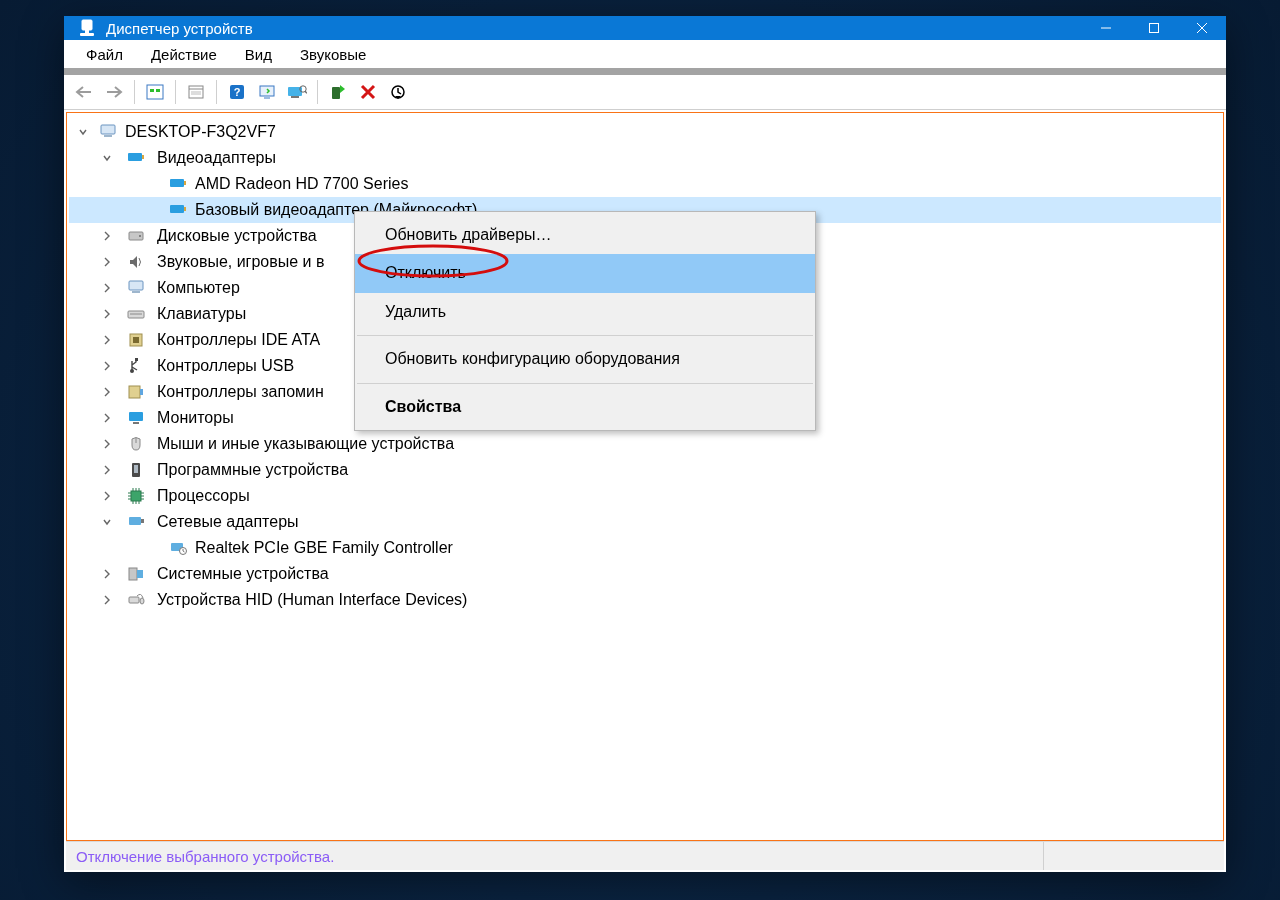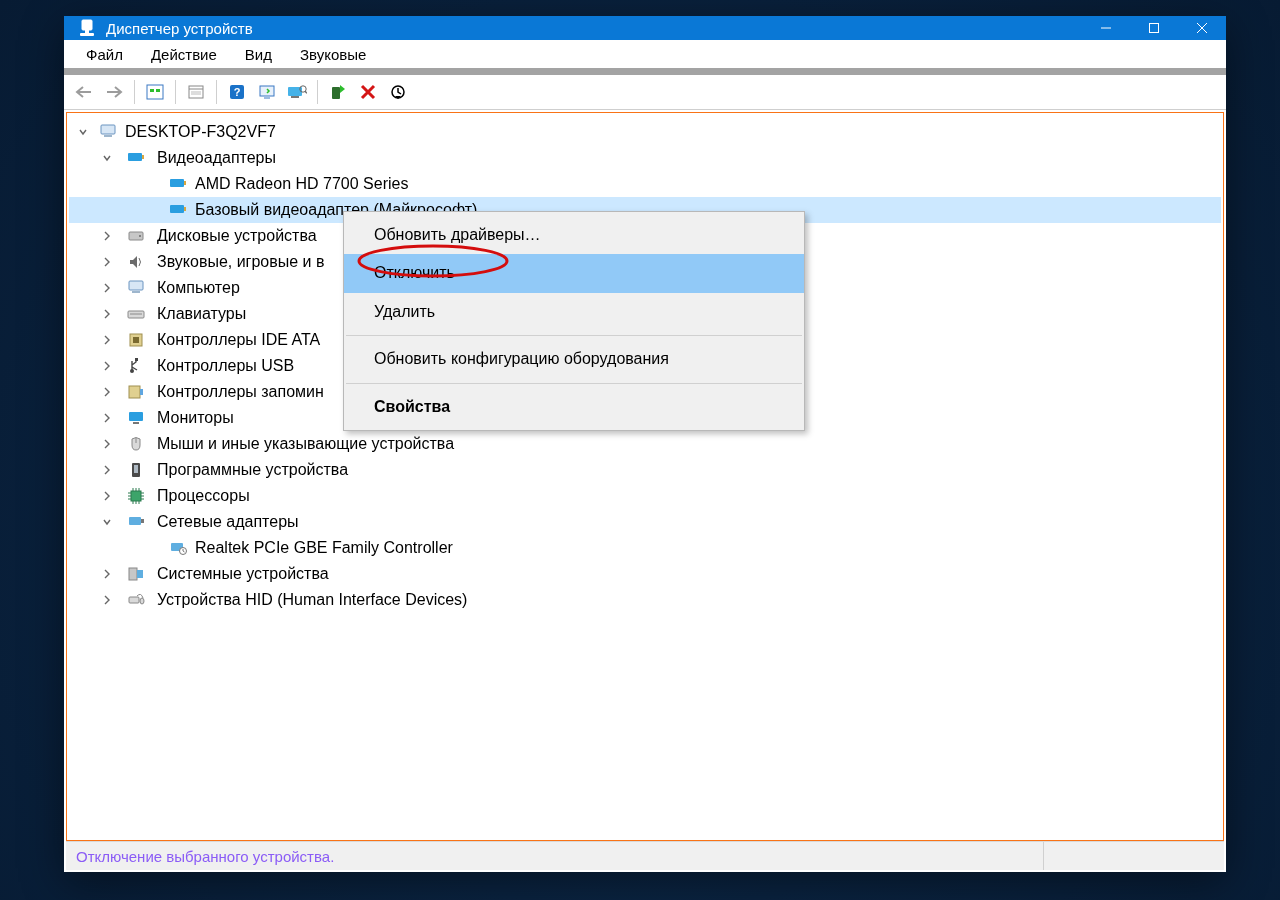--- a/index.html
+++ b/index.html
@@ -55,21 +55,21 @@
   .node{display:flex;align-items:center;gap:8px;padding:0 4px 0 0;height:26px;white-space:nowrap;}
   .lvl0{padding-left:6px;} .lvl1{padding-left:30px;gap:12px;} .lvl2{padding-left:76px;}
   .expander{width:16px;height:16px;display:flex;align-items:center;justify-content:center;flex:0 0 16px;}
   .expander svg{stroke:#666;fill:none;stroke-width:1.4;}
   .node .icon{width:18px;height:18px;flex:0 0 18px;display:flex;align-items:center;justify-content:center;}
   .node .label{padding-right:6px;}
   .node.selected{background:#cce8ff;}
   .node.selected .label{background:#cce8ff;}
   
   .ctxmenu{
-    position:absolute;left:276px;top:98px; 
+    position:absolute;left:287px;top:98px; 
     width:460px;background:#f0f0f0;border:1px solid #b8b8b8;
     box-shadow:3px 3px 6px rgba(0,0,0,.25);
     font-size:16px;padding:4px 0;
   }
   .ctxmenu .mi{padding:6px 18px 6px 30px;}
   .ctxmenu .mi.bold{font-weight:700;}
   .ctxmenu .mi.hl{background:#91c9f7;}
   .ctxmenu .msep{height:1px;background:#d0d0d0;margin:4px 2px;}
   
   .annot{

